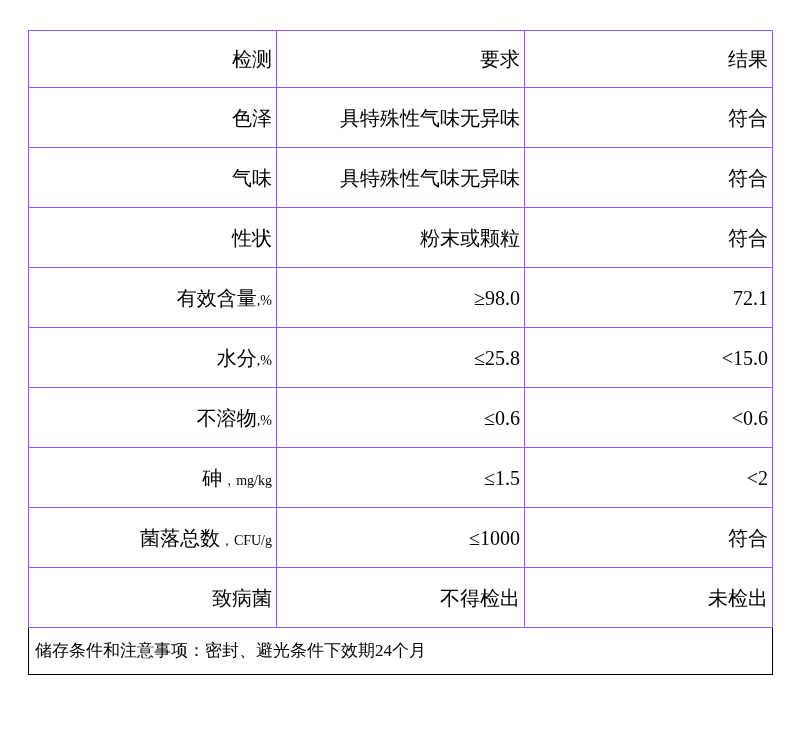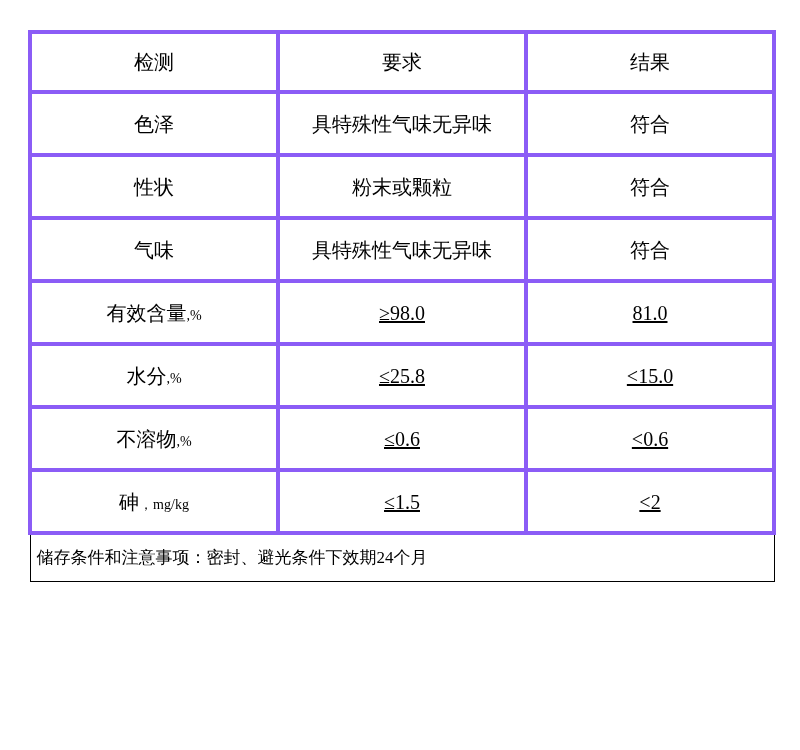--- a/index.html
+++ b/index.html
@@ -22,43 +22,42 @@
   }
   .spec-table {
     position: absolute;
     left: 28px;
     top: 30px;
     width: 744px;
     border-collapse: collapse;
     table-layout: fixed;
   }
   .spec-table td {
-    border: 4px solid #8b5cf6;
-    text-align: center;
+    border: 1px solid #8b5cf6;
+    text-align: right;
     vertical-align: middle;
     height: 55px;
     font-size: 20px;
     line-height: 1.2;
     padding: 2px 4px;
     white-space: nowrap;
   }
   .col-item   { width: 248px; }
   .col-req    { width: 248px; }
   .col-result { width: 248px; }
 
   .head-row td {
     height: 52px;
   }
   .unit {
     font-size: 14px;
     font-family: "Liberation Serif", "DejaVu Serif", serif;
   }
   .num {
     font-family: "Liberation Serif", "DejaVu Serif", serif;
-    text-decoration: underline;
   }
   .footer-row td {
     border: 1px solid #000000;
     border-top: 1px solid #000000;
     text-align: left;
     padding-left: 6px;
     height: 42px;
     font-size: 17px;
     white-space: nowrap;
   }
@@ -80,35 +79,35 @@
         <td>结果</td>
       </tr>
 
       <tr>
         <td><span>色泽</span><span class="unit"></span></td>
         <td>具特殊性气味无异味</td>
         <td>符合</td>
       </tr>
 
       <tr>
+        <td><span>气味</span><span class="unit"></span></td>
+        <td>具特殊性气味无异味</td>
+        <td>符合</td>
+      </tr>
+
+      <tr>
         <td><span>性状</span><span class="unit"></span></td>
         <td>粉末或颗粒</td>
         <td>符合</td>
       </tr>
 
       <tr>
-        <td><span>气味</span><span class="unit"></span></td>
-        <td>具特殊性气味无异味</td>
-        <td>符合</td>
-      </tr>
-
-      <tr>
         <td><span>有效含量</span><span class="unit">,%</span></td>
         <td class="num">≥98.0</td>
-        <td class="num">81.0</td>
+        <td class="num">72.1</td>
       </tr>
 
       <tr>
         <td><span>水分</span><span class="unit">,%</span></td>
         <td class="num">≤25.8</td>
         <td class="num">&lt;15.0</td>
       </tr>
 
       <tr>
         <td><span>不溶物</span><span class="unit">,%</span></td>
@@ -117,20 +116,30 @@
       </tr>
 
       <tr>
         <td><span>砷</span><span class="unit">，mg/kg</span></td>
         <td class="num">≤1.5</td>
         <td class="num">&lt;2</td>
       </tr>
 
 
 
+      <tr>
+        <td><span>菌落总数</span><span class="unit">，CFU/g</span></td>
+        <td class="num">≤1000</td>
+        <td>符合</td>
+      </tr>
 
+      <tr>
+        <td><span>致病菌</span><span class="unit"></span></td>
+        <td>不得检出</td>
+        <td>未检出</td>
+      </tr>
 
       <tr class="footer-row">
         <td colspan="3">储存条件和注意事项：密封、避光条件下效期24个月</td>
       </tr>
     </tbody>
   </table>
 </div>
 
 </body></html>

